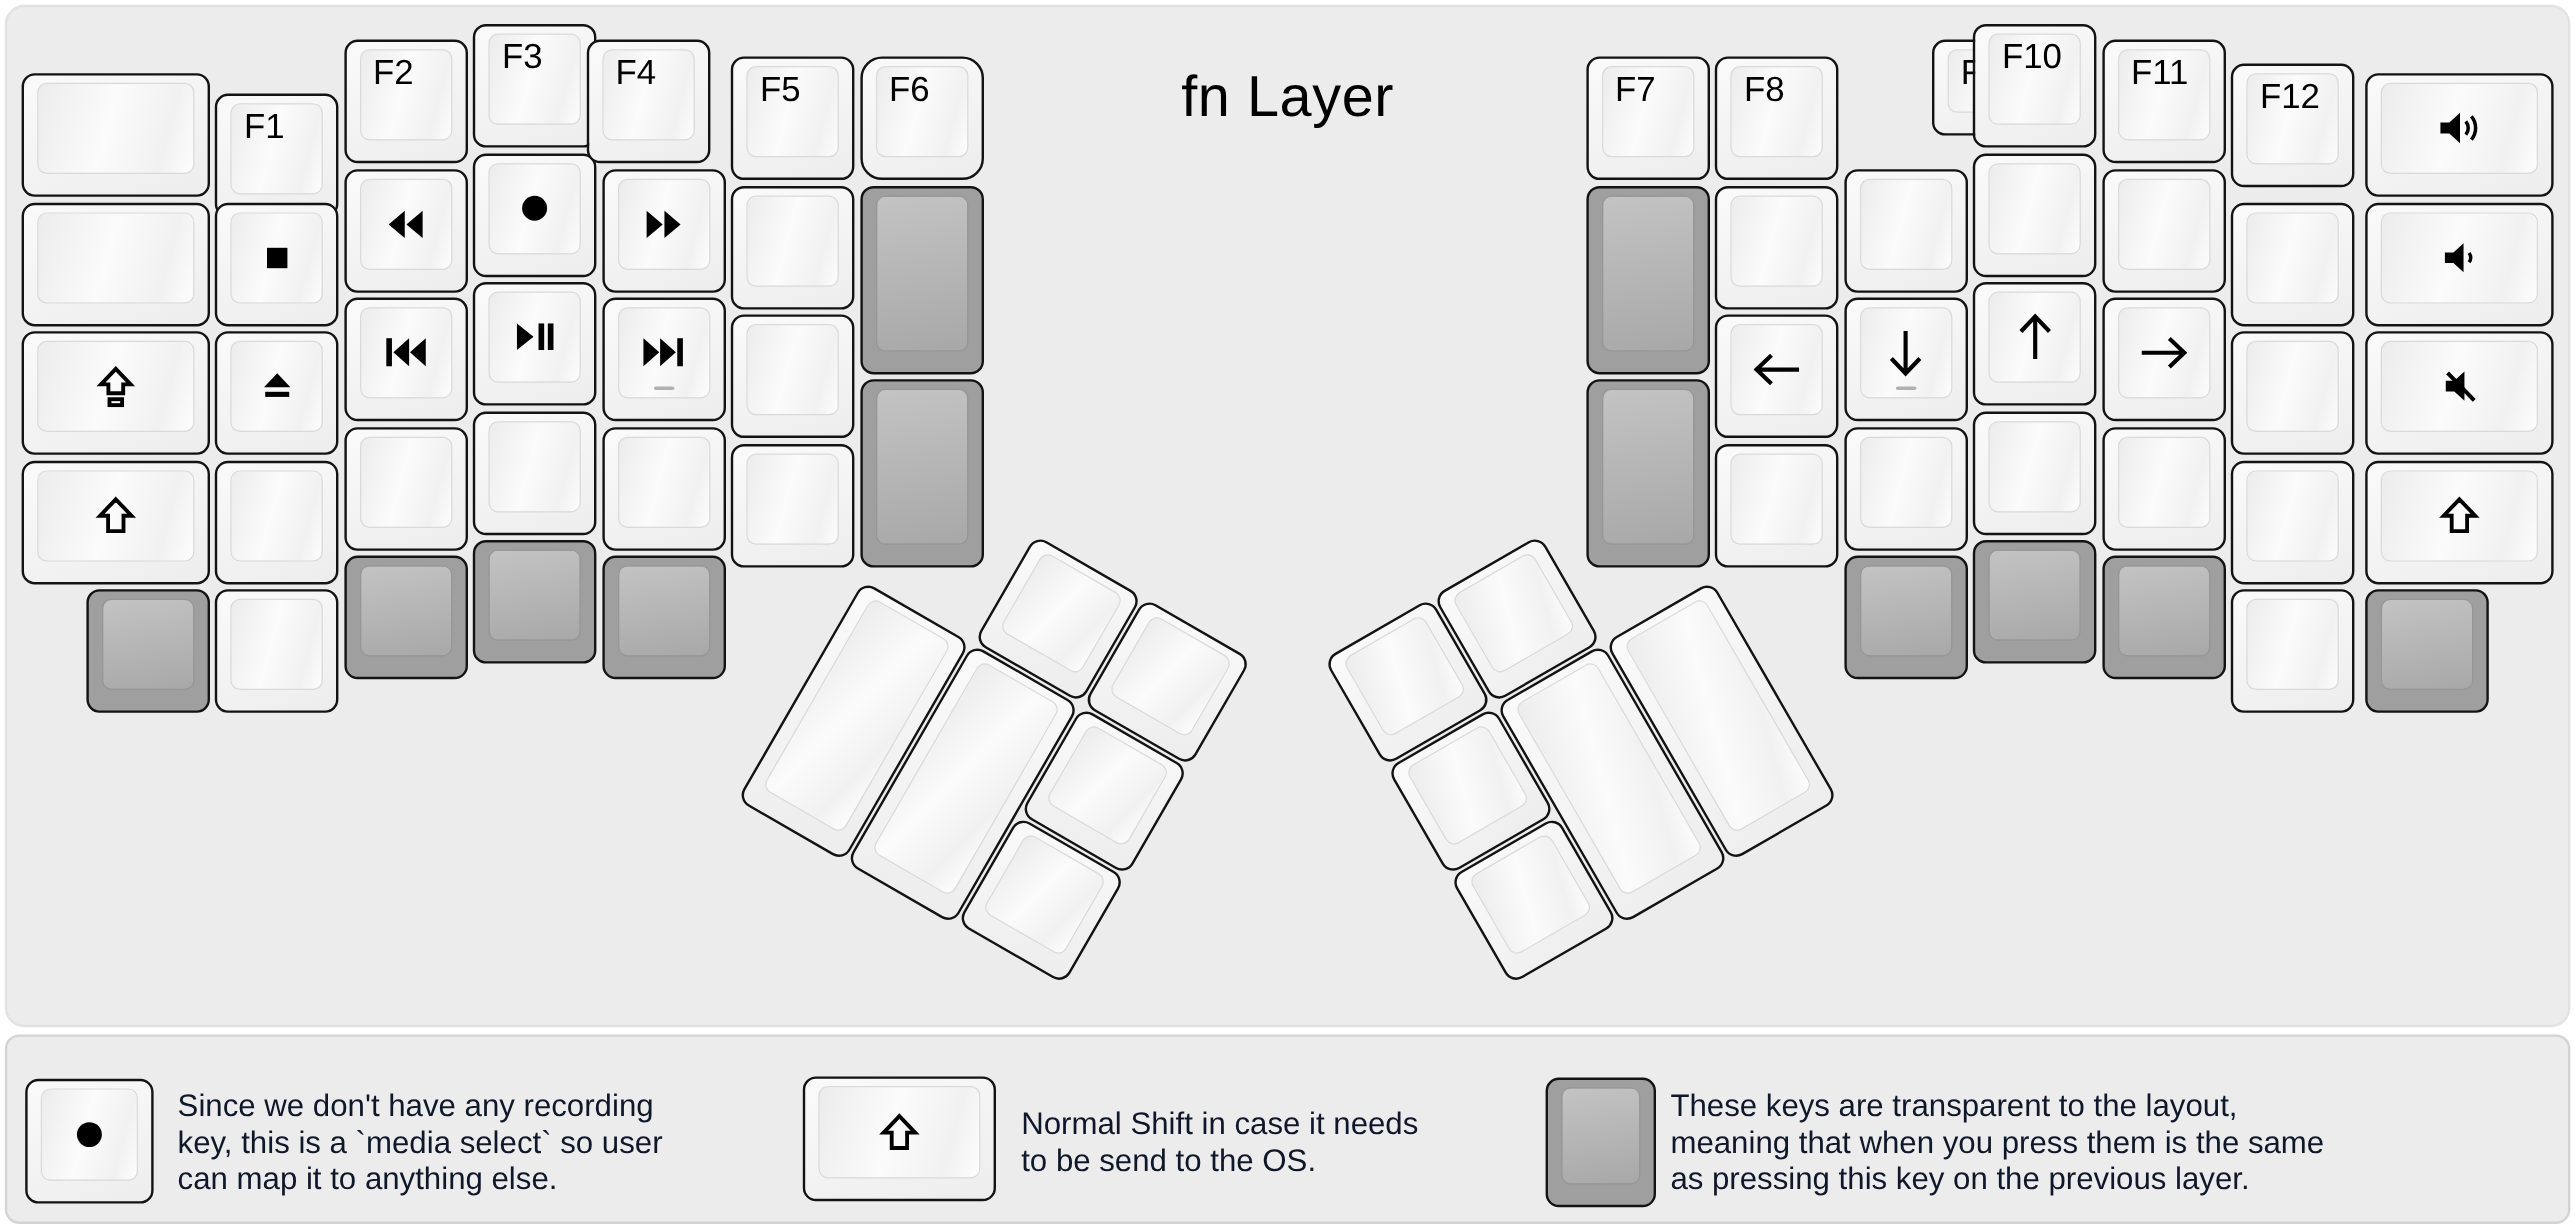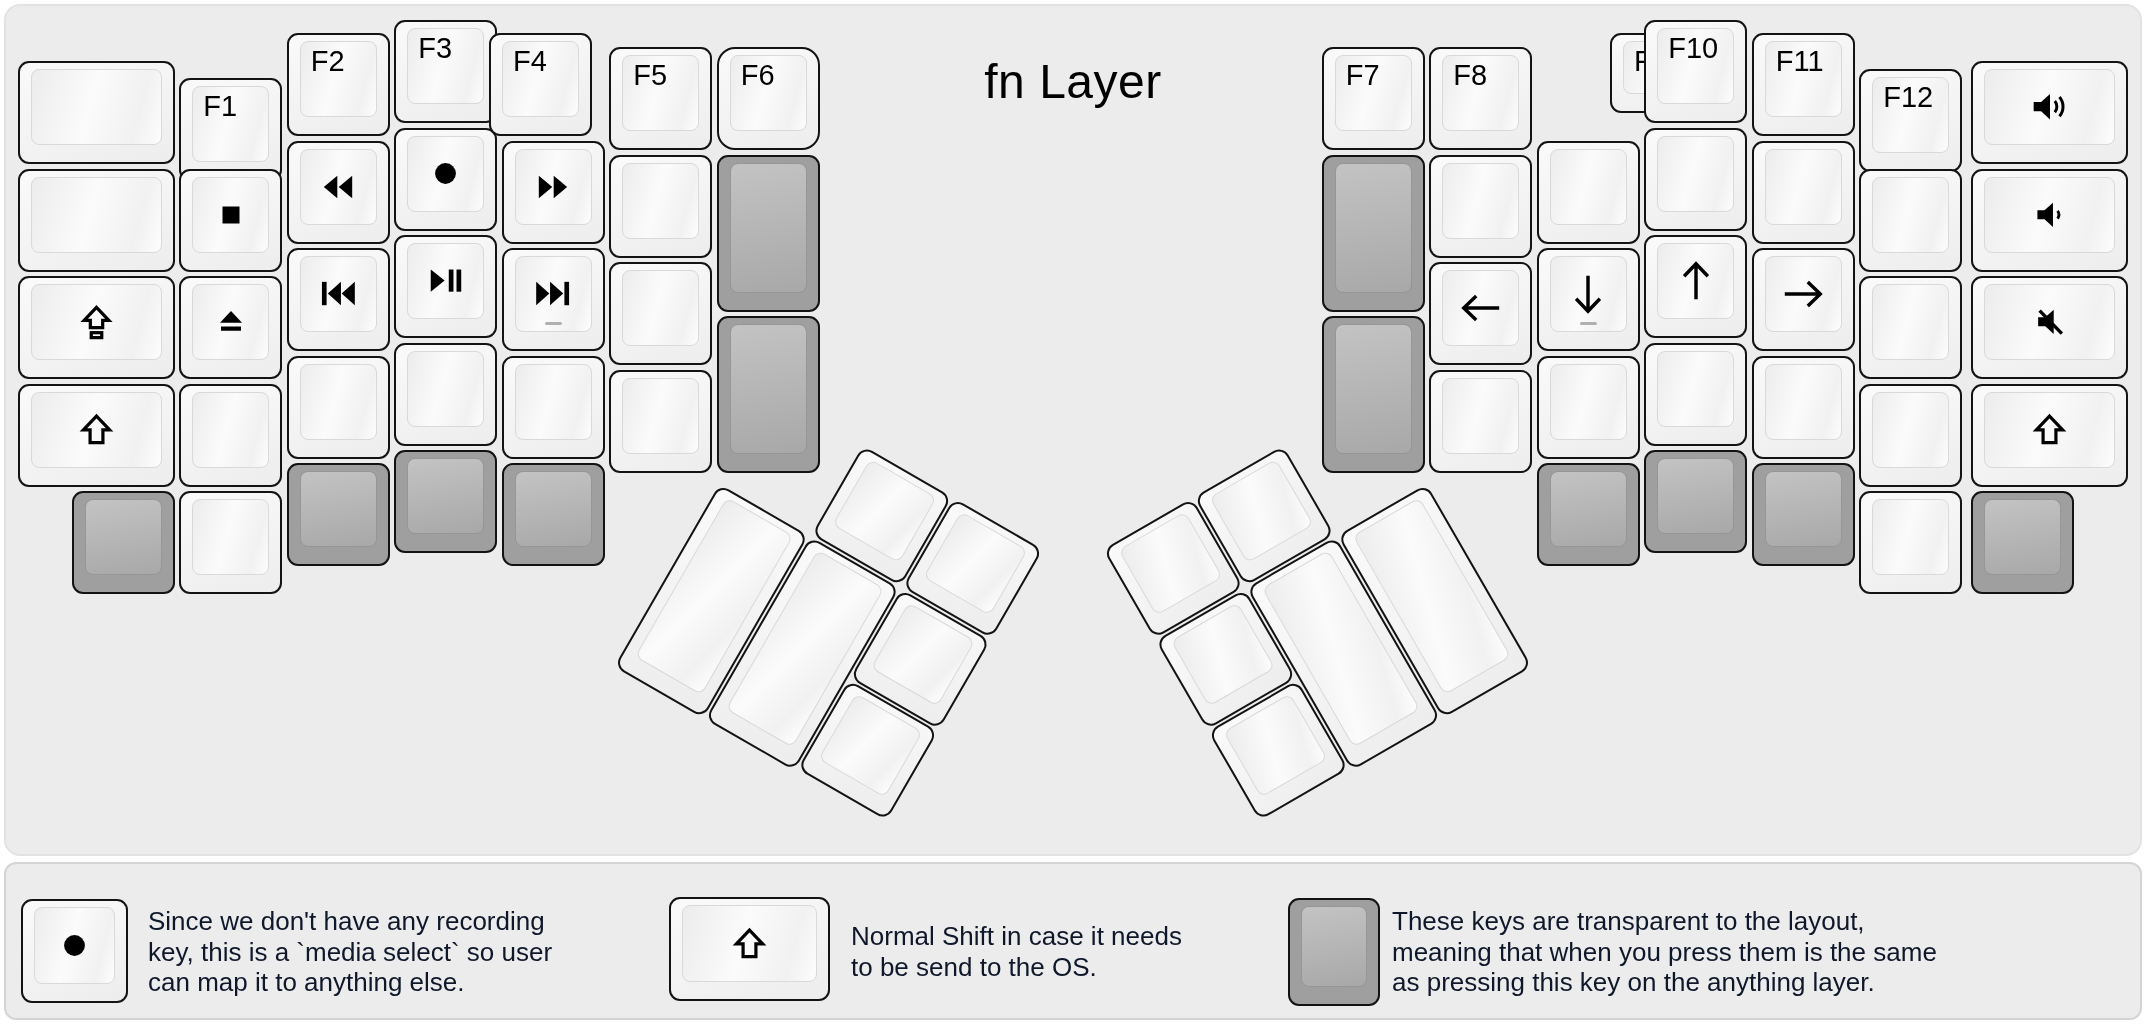--- a/index.html
+++ b/index.html
@@ -306,21 +306,21 @@
           </svg>
         </div>
       </div>
     </div>
     <div class="key white" style="left: 1751.75px; top: 355.5px; width: 103px; height: 103px;">
       <div class="cap"></div>
     </div>
     <div class="key gray" style="left: 1751.75px; top: 463px; width: 103px; height: 103px;">
       <div class="cap"></div>
     </div>
-    <div class="key white" style="left: 1859.25px; top: 69px; width: 103px; height: 103px;">
+    <div class="key white" style="left: 1859.25px; top: 53px; width: 103px; height: 103px;">
       <div class="cap">
         <span class="key-label">F12</span>
       </div>
     </div>
     <div class="key white" style="left: 1859.25px; top: 168.5px; width: 103px; height: 103px;">
       <div class="cap"></div>
     </div>
     <div class="key white" style="left: 1859.25px; top: 276px; width: 103px; height: 103px;">
       <div class="cap"></div>
     </div>
@@ -434,14 +434,14 @@
         </div>
       </div>
     </div>
     <div class="legend-line" style="left: 851px; top: 921px;">Normal Shift in case it needs</div>
     <div class="legend-line" style="left: 851px; top: 951.5px;">to be send to the OS.</div>
     <div class="key gray" style="left: 1288px; top: 898px; width: 92px; height: 108px;">
       <div class="cap"></div>
     </div>
     <div class="legend-line" style="left: 1392px; top: 906px;">These keys are transparent to the layout,</div>
     <div class="legend-line" style="left: 1392px; top: 936.5px;">meaning that when you press them is the same</div>
-    <div class="legend-line" style="left: 1392px; top: 967px;">as pressing this key on the anything layer.</div>
+    <div class="legend-line" style="left: 1392px; top: 967px;">as pressing this key on the previous layer.</div>
   </div>
 
 </body></html>

